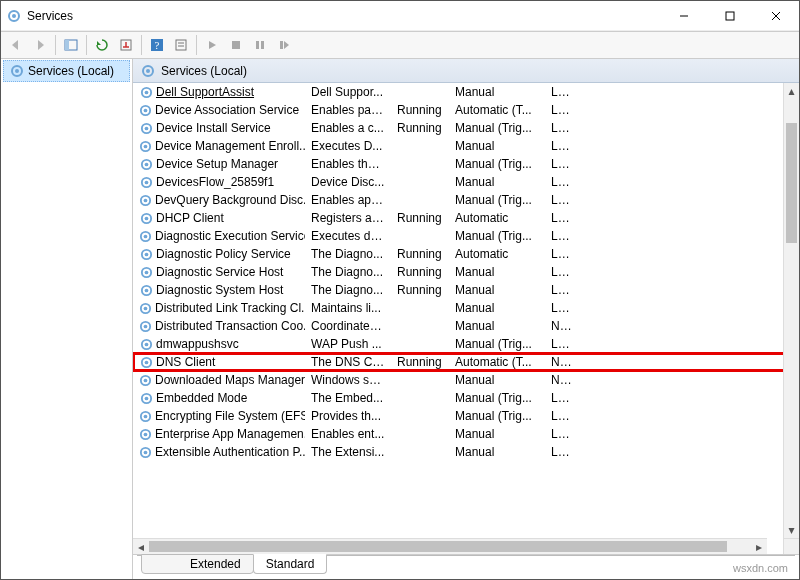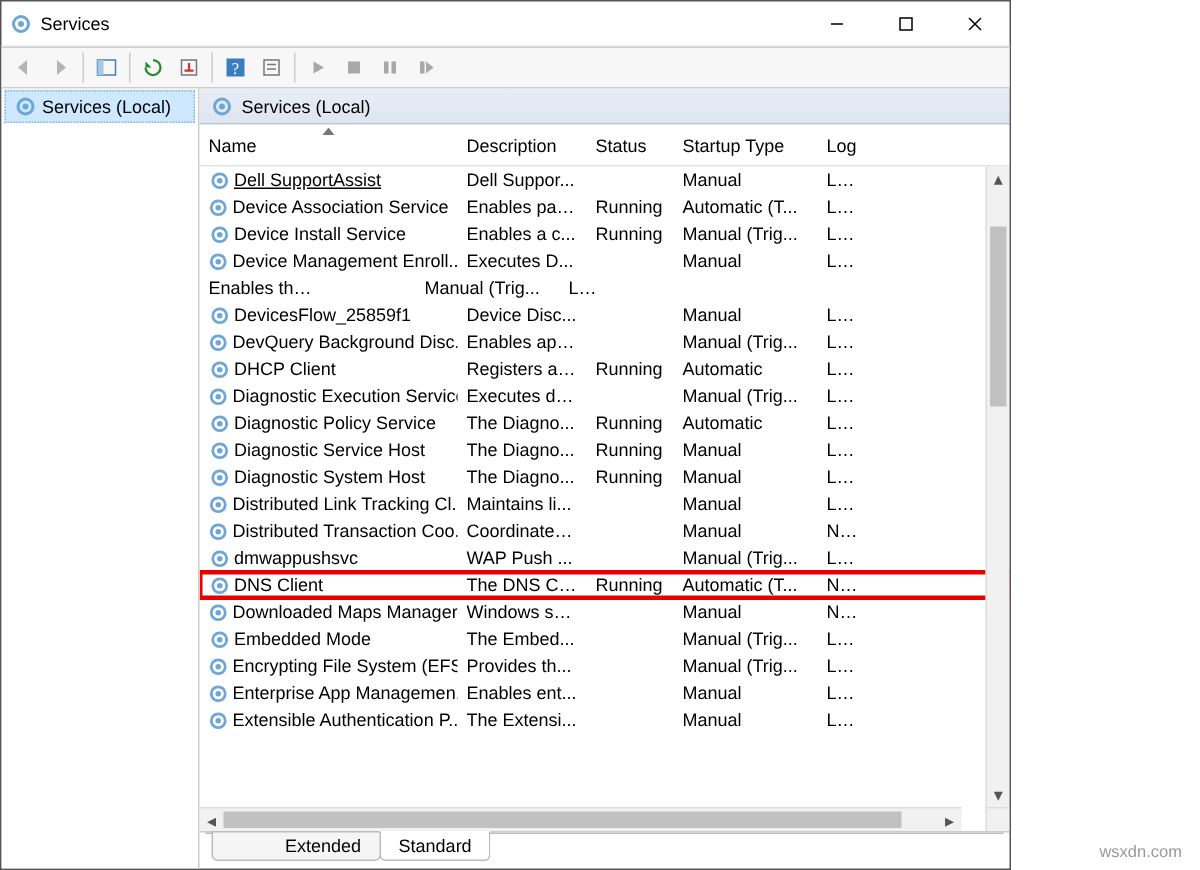--- a/index.html
+++ b/index.html
@@ -1,17 +1,17 @@
 <!DOCTYPE html>
 <html><head>
 <meta charset="utf-8">
 <style>
   * { box-sizing: border-box; }
   html, body { margin:0; padding:0; font-family: "Segoe UI", Tahoma, sans-serif; font-size:12px; color:#000; background:#fff; }
-  .window { width:674px; height:580px; border:1px solid #555; display:flex; flex-direction:column; background:#fff; }
+  .window { width:800px; height:580px; border:1px solid #555; display:flex; flex-direction:column; background:#fff; }
   
   .titlebar { height:30px; display:flex; align-items:center; padding:0 0 0 6px; border-bottom:1px solid #eee;}
   .titlebar .title { flex:1; font-size:12px; display:flex; align-items:center; gap:6px;}
   .winbtns { display:flex; }
   .winbtn { width:46px; height:30px; display:flex; align-items:center; justify-content:center; }
   
   .menubar { height:20px; display:flex; align-items:center; padding:0 4px; gap:4px; }
   .menuitem { padding:2px 8px; }
   
   .toolbar { height:28px; border-top:1px solid #ccc; border-bottom:1px solid #ccc; background:#f7f7f7; display:flex; align-items:center; padding:0 4px; gap:2px;}
@@ -184,27 +184,20 @@
               <circle cx="7" cy="7" r="5" fill="none" stroke="#6ea6d8" stroke-width="2"></circle>
               <circle cx="7" cy="7" r="2" fill="#6ea6d8"></circle>
             </svg>
         </span>
         <span>Services (Local)</span>
       </div>
 
       <div class="pane-body">
 
         <div class="list-col">
-          <div class="list-headers">
-            <div class="col-h c-name sorted">Name</div>
-            <div class="col-h c-desc">Description</div>
-            <div class="col-h c-status">Status</div>
-            <div class="col-h c-type">Startup Type</div>
-            <div class="col-h c-log">Log</div>
-          </div>
 
           <div class="rows" id="rows">
 
             <div class="row">
                 <span class="cell c-name" style="display:flex;align-items:center;gap:3px;text-decoration:underline;">
                   <span class="gear">
                     <svg width="13" height="13" viewBox="0 0 14 14">
                       <circle cx="7" cy="7" r="5" fill="none" stroke="#6ea6d8" stroke-width="2"></circle>
                       <circle cx="7" cy="7" r="2" fill="#6ea6d8"></circle>
                     </svg>
@@ -255,20 +248,29 @@
                     </svg>
                   </span>
                   <span>Device Management Enroll...</span>
                 </span>
                 <span class="cell c-desc">Executes D...</span>
                 <span class="cell c-status"></span>
                 <span class="cell c-type">Manual</span>
                 <span class="cell c-log">Loc</span>
               </div>
               <div class="row">
+                <span class="cell c-name" style="display:flex;align-items:center;gap:3px;">
+                  <span class="gear">
+                    <svg width="13" height="13" viewBox="0 0 14 14">
+                      <circle cx="7" cy="7" r="5" fill="none" stroke="#6ea6d8" stroke-width="2"></circle>
+                      <circle cx="7" cy="7" r="2" fill="#6ea6d8"></circle>
+                    </svg>
+                  </span>
+                  <span>Device Setup Manager</span>
+                </span>
                 <span class="cell c-desc">Enables the ...</span>
                 <span class="cell c-status"></span>
                 <span class="cell c-type">Manual (Trig...</span>
                 <span class="cell c-log">Loc</span>
               </div>
               <div class="row">
                 <span class="cell c-name" style="display:flex;align-items:center;gap:3px;">
                   <span class="gear">
                     <svg width="13" height="13" viewBox="0 0 14 14">
                       <circle cx="7" cy="7" r="5" fill="none" stroke="#6ea6d8" stroke-width="2"></circle>

